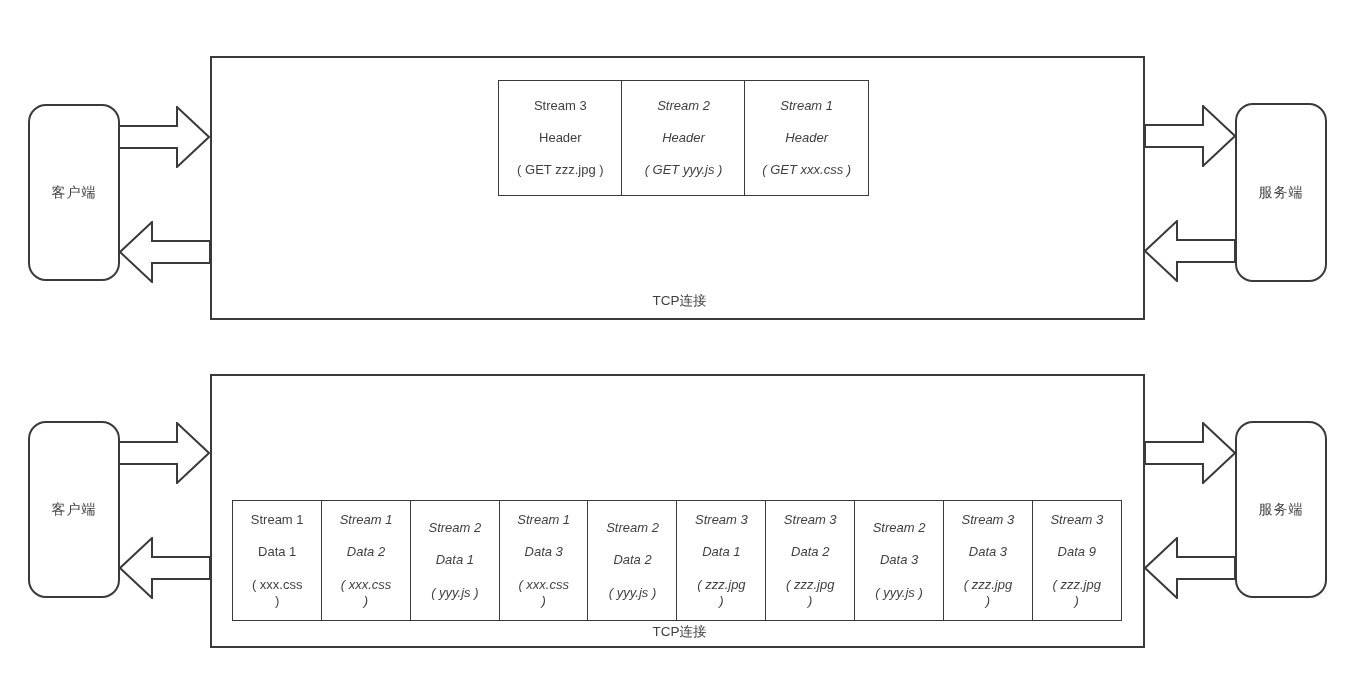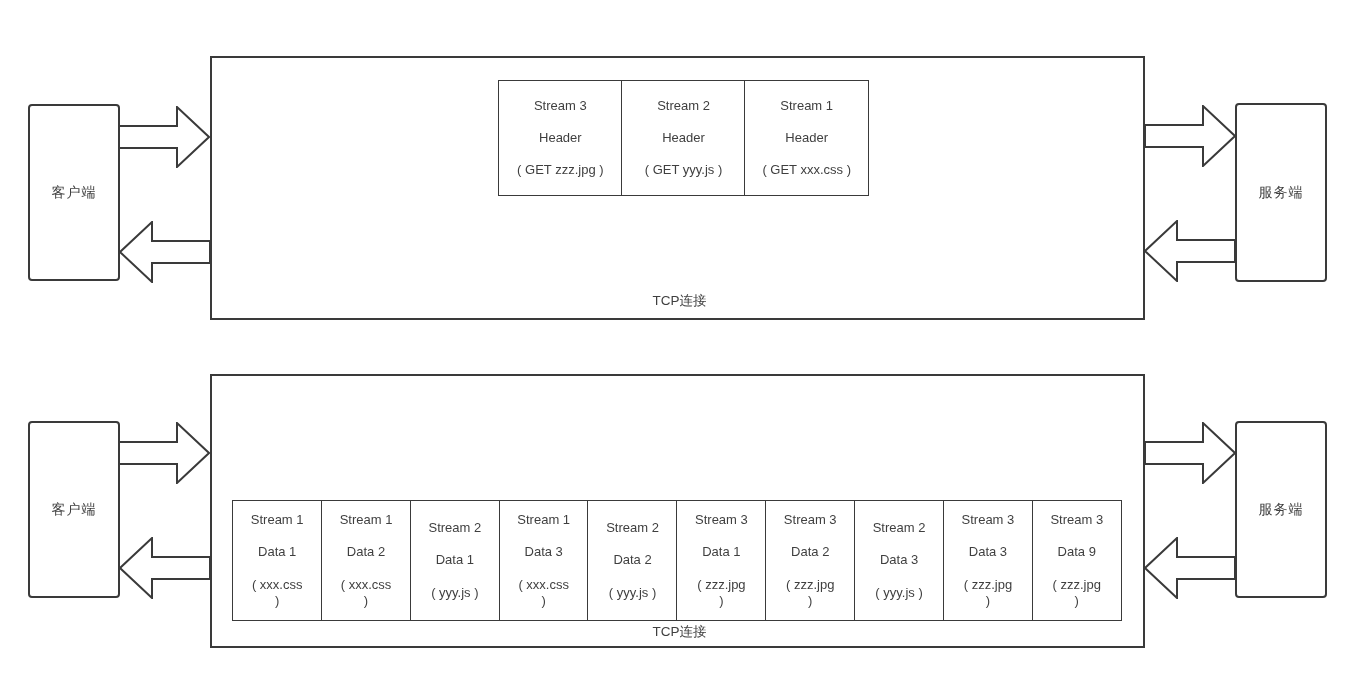--- a/index.html
+++ b/index.html
@@ -25,21 +25,21 @@
   }
   .tcp-label{
     position:absolute;left:4px;right:0;
     text-align:center;
     font-size:13.5px;
     color:var(--text);
   }
   .endpoint{
     position:absolute;
     border:2px solid var(--line);
-    border-radius:4px;
+    border-radius:18px;
     box-sizing:border-box;
     background:var(--bg);
     display:flex;align-items:center;justify-content:center;
     font-size:14px;
     letter-spacing:1px;
   }
   .frames{
     position:absolute;
     display:flex;
     box-sizing:border-box;
@@ -50,21 +50,21 @@
     box-sizing:border-box;
     background:var(--bg);
     display:flex;
     flex-direction:column;
     align-items:center;
     justify-content:center;
     text-align:center;
     font-size:13px;
     line-height:1.25;
   }
-  .frame + .frame{margin-left:-1.5px;}
+  .frame + .frame{margin-left:-1.5px;font-style:italic;}
   .frame p{margin:8px 0;}
   .frame p.nowrap{white-space:nowrap;}
   .frame p.file-narrow{max-width:54px;}
   .arrow{position:absolute;display:block;}
   .arrow polygon{
     fill:var(--bg);
     stroke:var(--line);
     stroke-width:2;
     stroke-linejoin:miter;
   }

